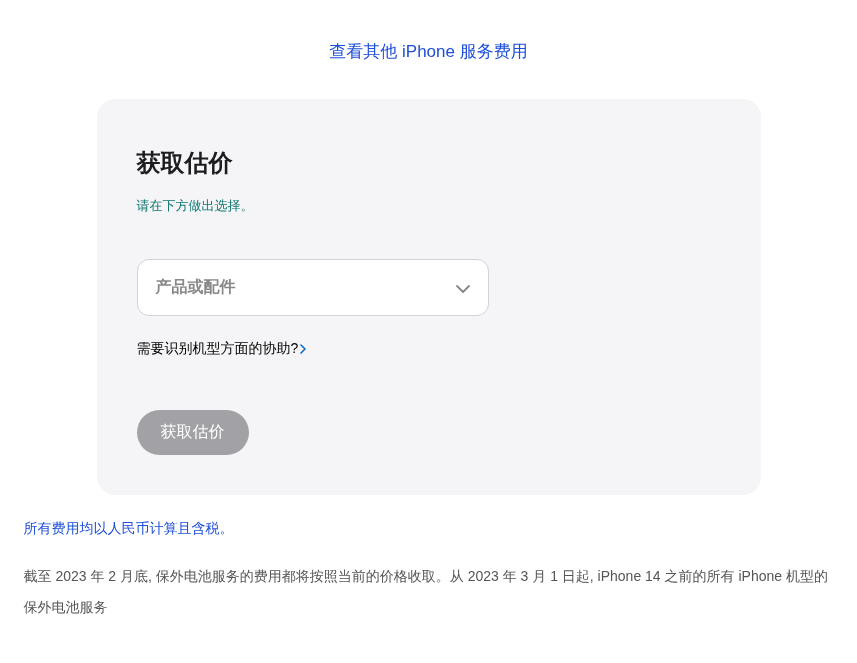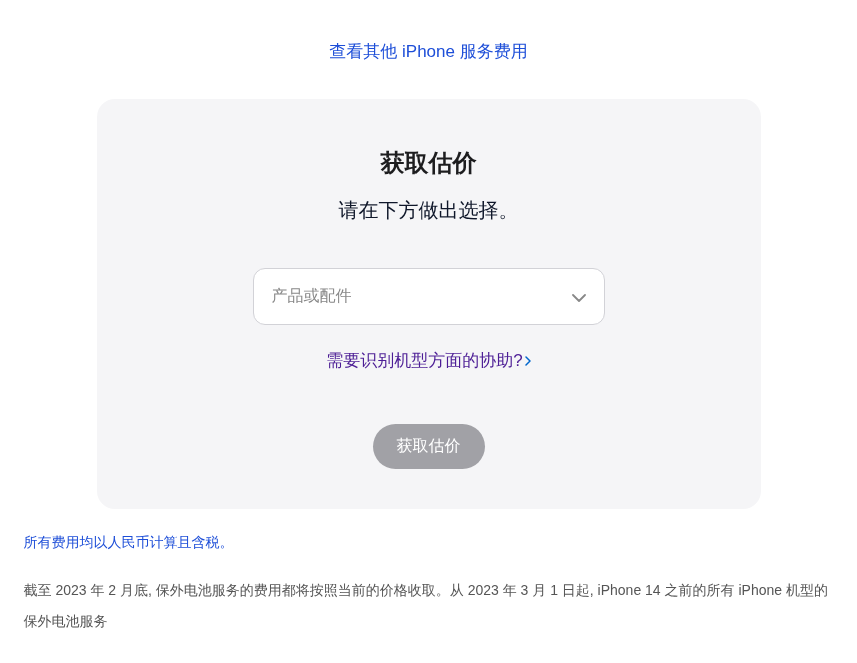--- a/index.html
+++ b/index.html
@@ -28,64 +28,65 @@
       margin-bottom: 36px;
       cursor: pointer;
     }
     .card {
       width: 664px;
       background: #f5f5f7;
       border-radius: 18px;
       padding: 48px 40px 40px 40px;
       display: flex;
       flex-direction: column;
-      align-items: center;
+      align-items: flex-start;
     }
     .card-title {
       font-size: 24px;
       font-weight: 600;
       color: #1d1d1f;
       margin-bottom: 18px;
     }
     .card-subtitle {
-      font-size: 20px;
-      color: #0f172a;
+      font-size: 13px;
+      color: #0f766e;
       margin-bottom: 44px;
     }
     .select-wrap {
       position: relative;
       width: 352px;
       margin-bottom: 20px;
     }
     .select-field {
       width: 100%;
       height: 57px;
       background: #ffffff;
       border: 1px solid #d2d2d7;
       border-radius: 12px;
       display: flex;
       align-items: center;
       padding: 0 48px 0 18px;
       cursor: pointer;
       position: relative;
+      font-weight: bold;
     }
     .select-placeholder {
       color: #888888;
       font-size: 16px;
     }
     .chevron {
       position: absolute;
       right: 18px;
       top: 50%;
       transform: translateY(-50%);
       pointer-events: none;
     }
     .help-link {
-      color: #4c1d95;
-      font-size: 17px;
+      color: #000000;
+      font-size: 14px;
       text-decoration: none;
       cursor: pointer;
       margin-top: 4px;
       margin-bottom: 52px;
       display: flex;
       align-items: center;
       gap: 2px;
     }
     .submit-btn {
       background: #a1a1a6;

